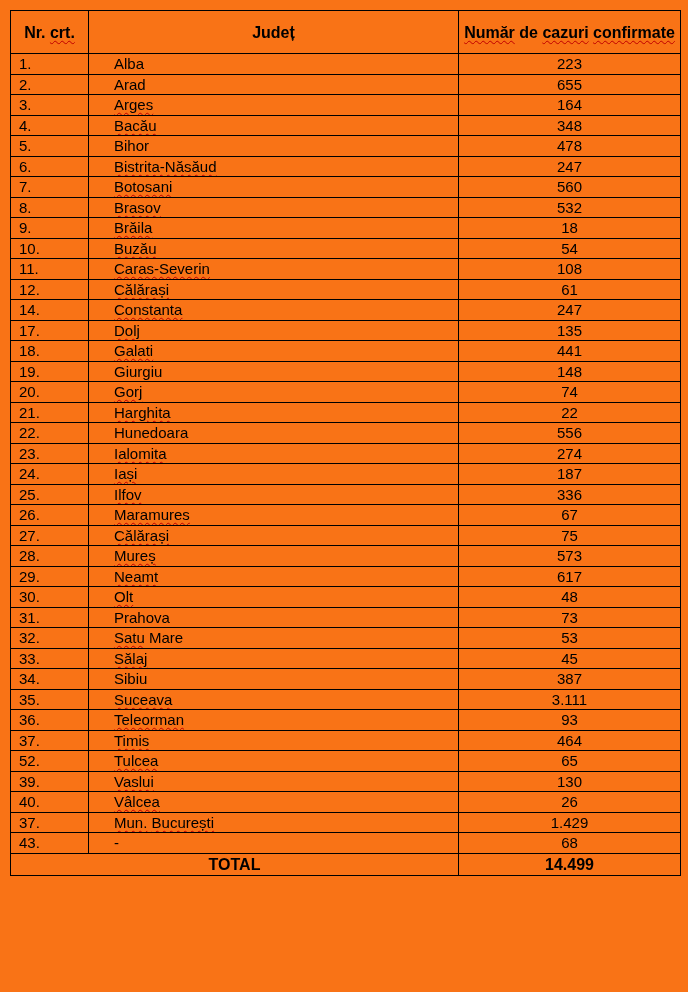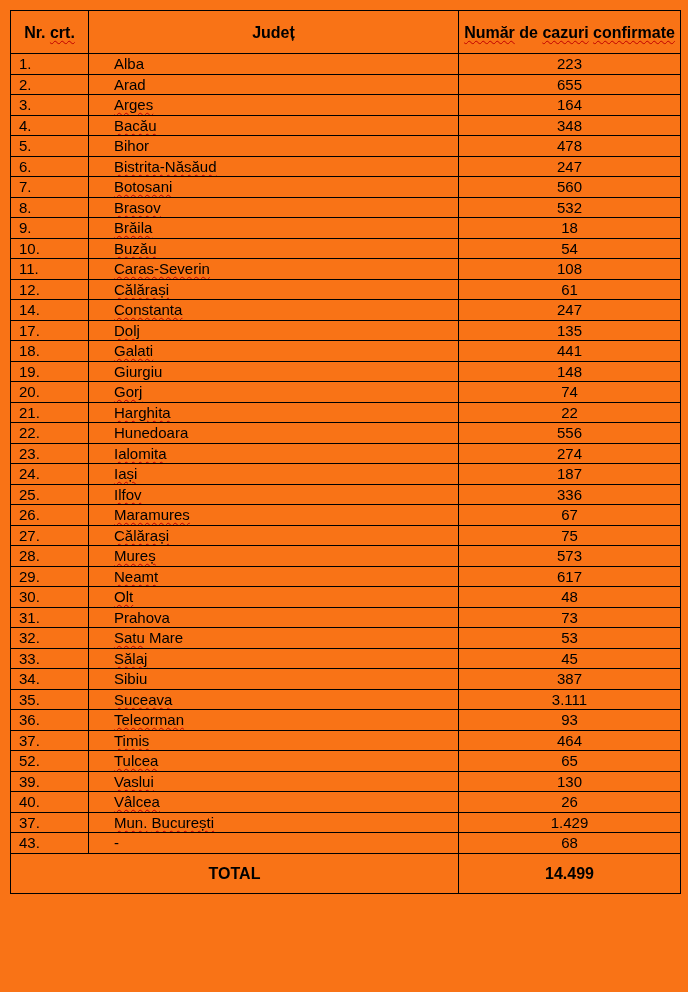--- a/index.html
+++ b/index.html
@@ -21,21 +21,21 @@
     font-weight:bold;font-size:16px;line-height:19px;text-align:center;
     vertical-align:middle;height:40px;padding:1px 4px;white-space:normal;
   }
   tbody td{
     height:19.5px;font-size:15px;line-height:19.5px;white-space:nowrap;padding:0;
   }
   td.nr{text-align:left;padding-left:8px;}
   td.judet{text-align:left;padding-left:25px;}
   td.val{text-align:center;}
   tfoot td{
-    height:21px;font-weight:bold;font-size:16px;line-height:21px;text-align:center;padding:9px;
+    height:21px;font-weight:bold;font-size:16px;line-height:21px;text-align:center;padding:0;
   }
   .sq{
     text-decoration-line:underline;
     text-decoration-style:wavy;
     text-decoration-color:var(--sq,#C00000);
     text-decoration-thickness:1px;
     text-underline-offset:2px;
   }
 </style>
 </head>

